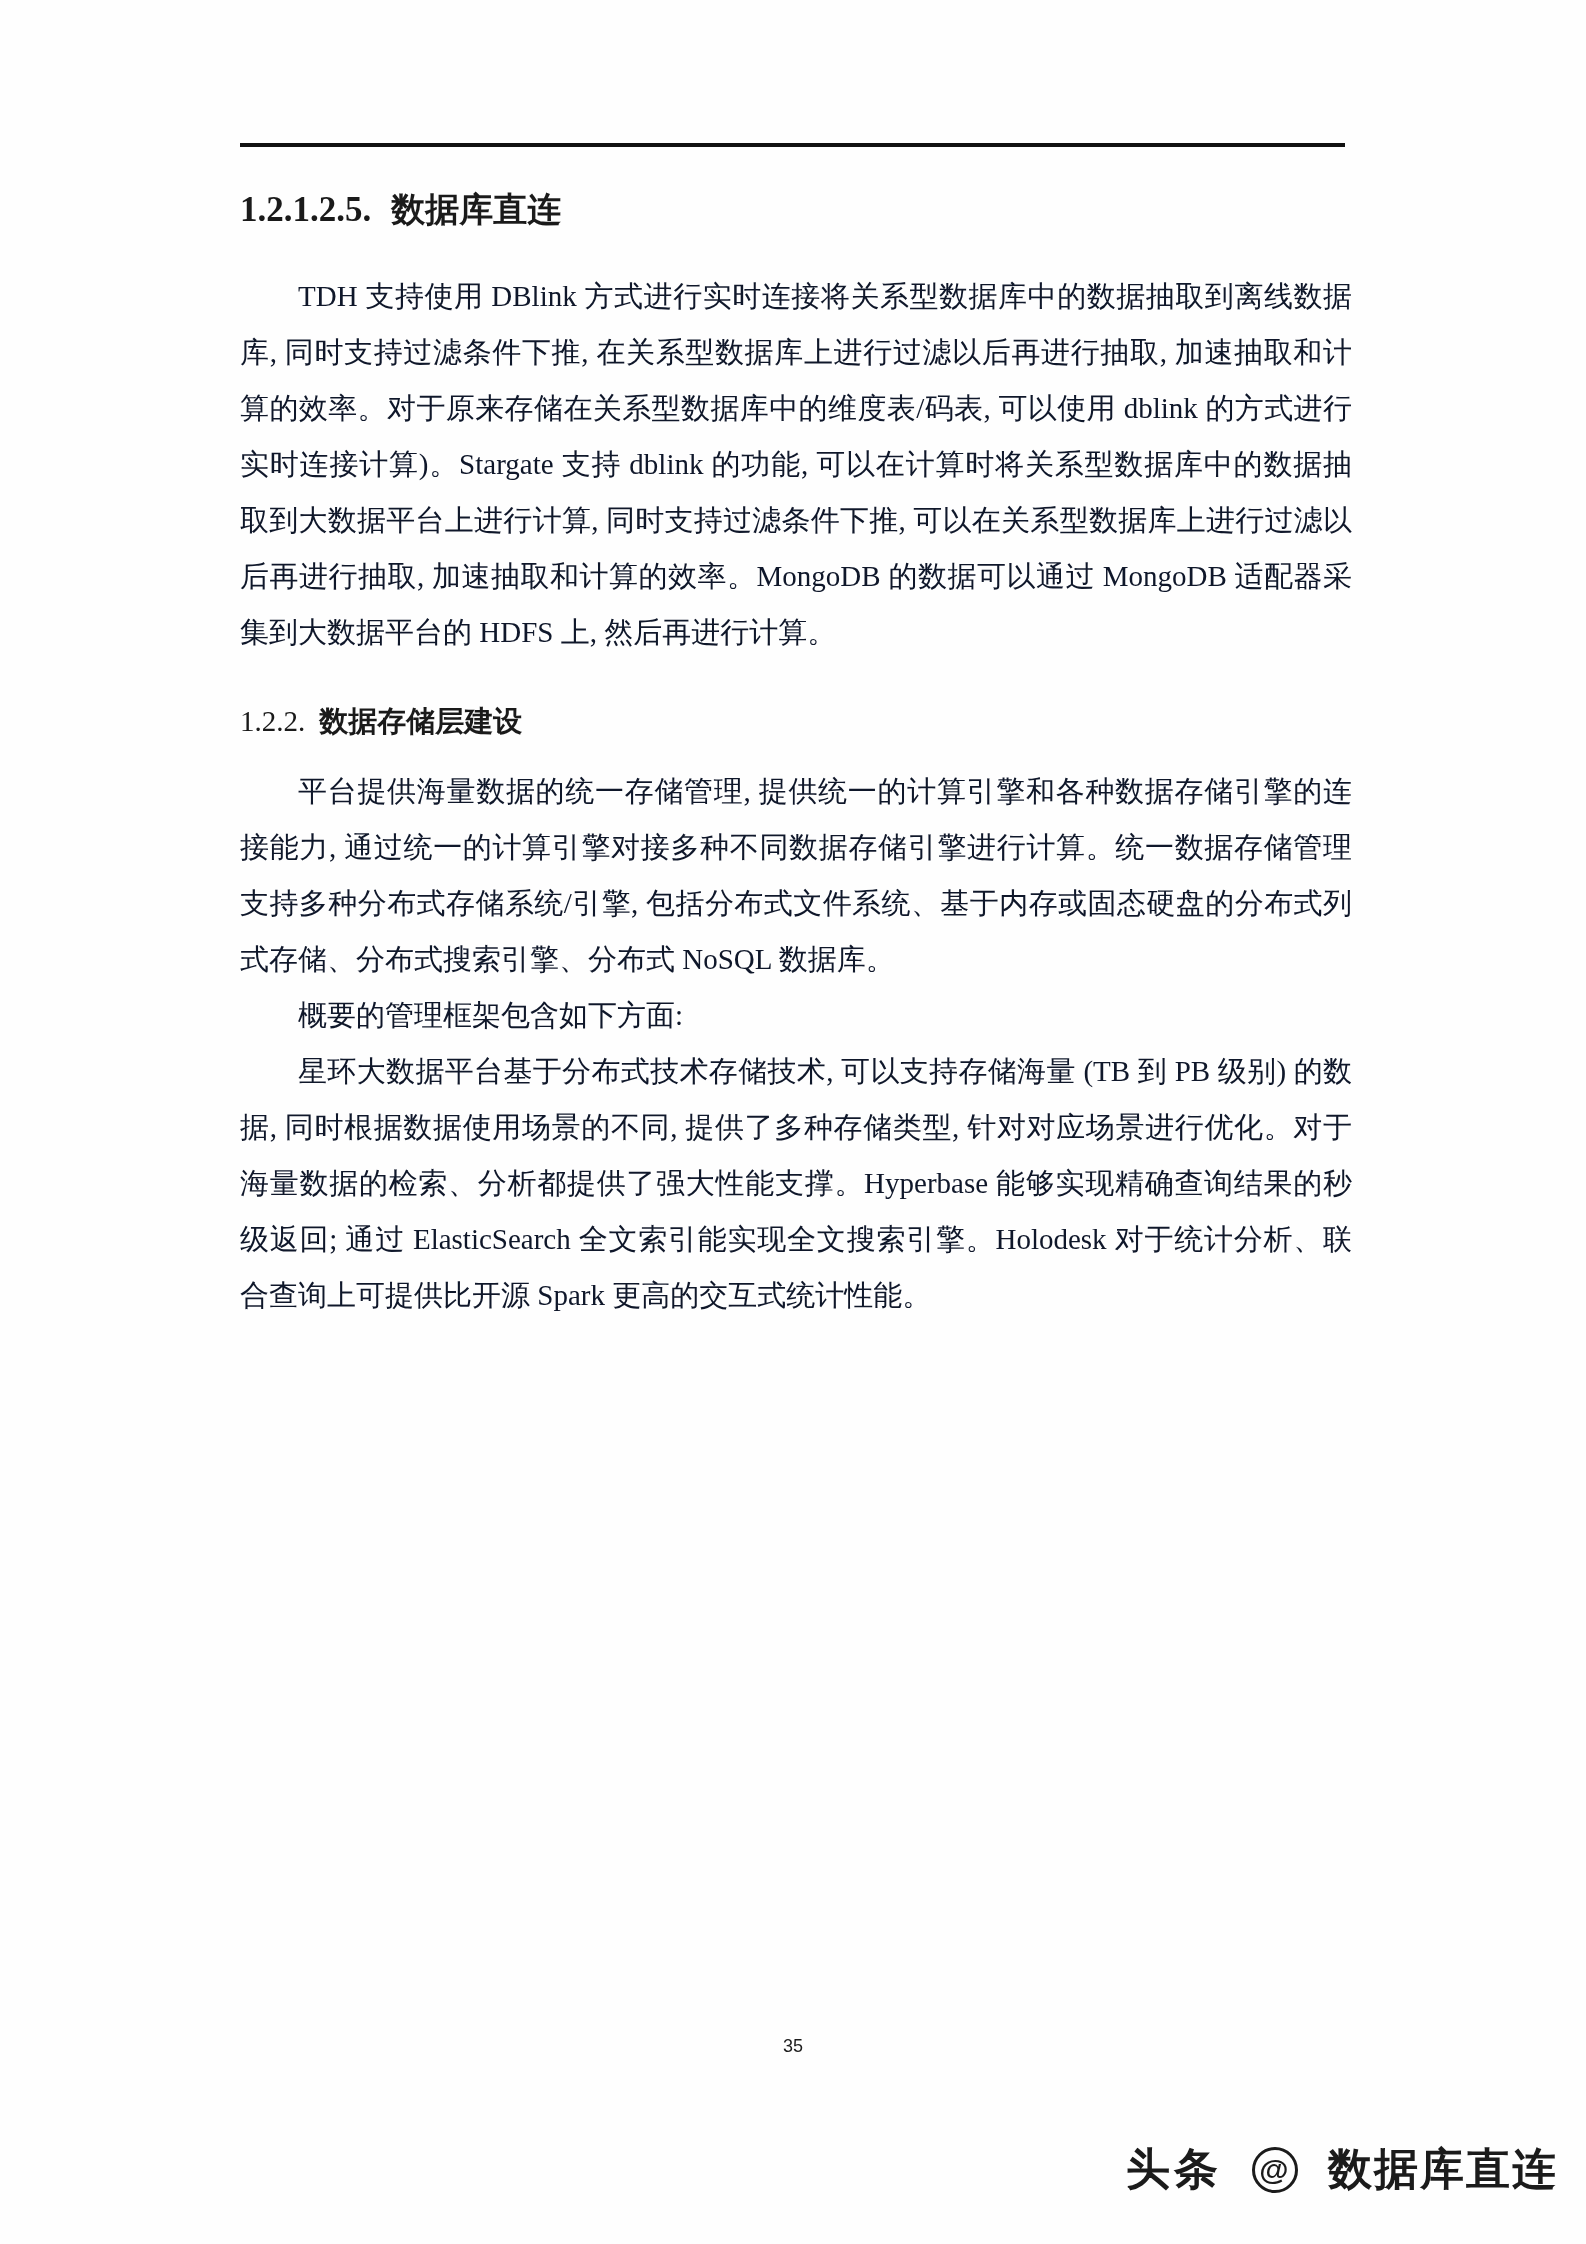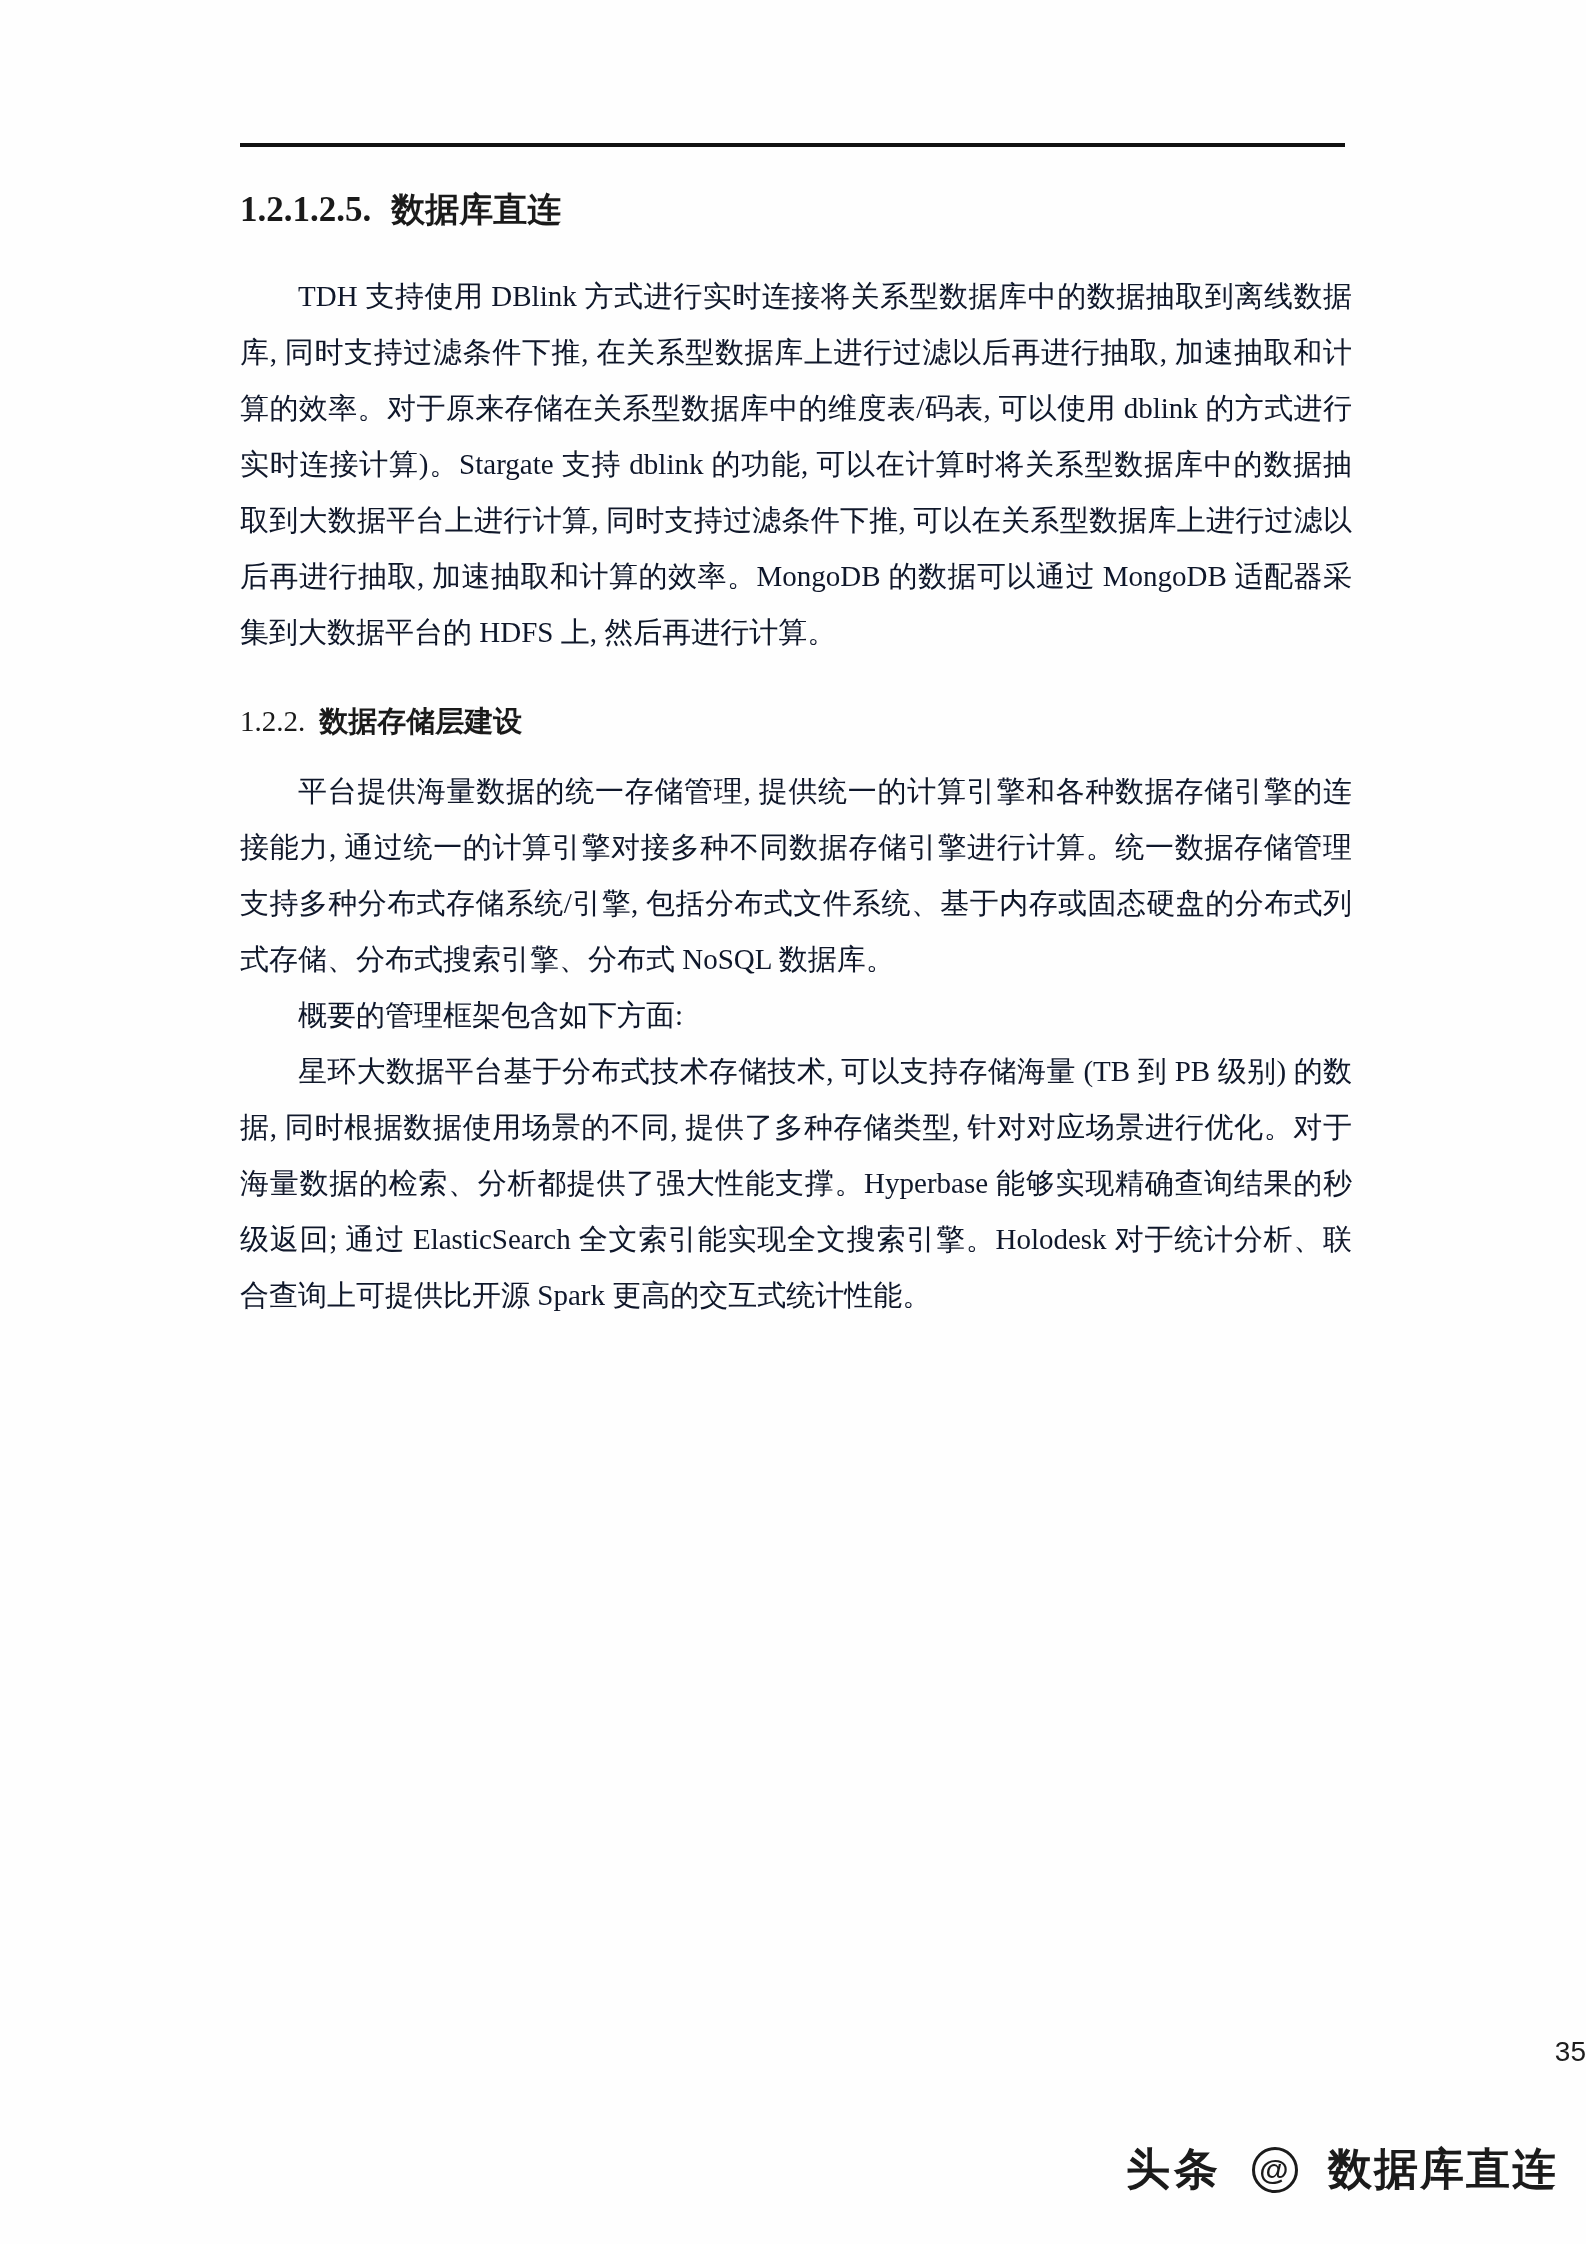--- a/index.html
+++ b/index.html
@@ -94,23 +94,23 @@
     margin-top: 0px;
   }
   .gap-after-p1 { margin-bottom: 8px; }
 
   
   .page-number {
     position: absolute;
     left: 0;
     right: 0;
     top: 2036px;
-    text-align: right;
+    text-align: center;
     font-family: "Liberation Sans", "DejaVu Sans", sans-serif;
-    font-size: 28px;
+    font-size: 18px;
     color: #1d1d1d;
   }
 
   
   .watermark {
     position: absolute;
     right: 28px;
     top: 2140px;
     font-family: "Liberation Sans", "DejaVu Sans", sans-serif;
     font-weight: bold;

